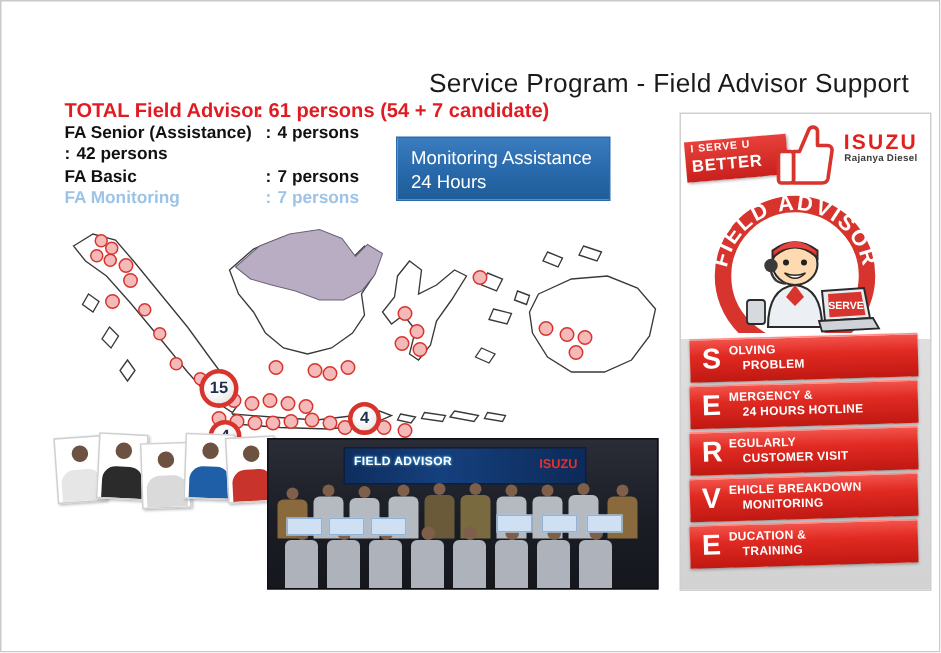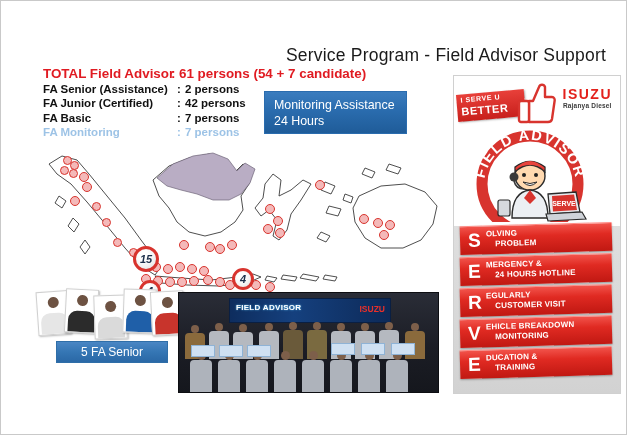--- a/index.html
+++ b/index.html
@@ -33,21 +33,21 @@
 
   
   #map{position:absolute;left:28px;top:143px;width:420px;height:160px;}
   #map svg{display:block;width:100%;height:100%;}
   .mk{position:absolute;border-radius:50%;background:#f4b9b9;
       border:1.6px solid #d8342e;box-sizing:border-box;}
   .mkbig{position:absolute;border-radius:50%;
          background:radial-gradient(circle at 38% 32%,#fff 0 22%,#f2f2f2 60%,#dcdcdc 100%);
          border:3px solid #d8342e;box-sizing:border-box;color:#1c2f4a;
          font-size:11px;font-weight:bold;text-align:center;
-         display:flex;align-items:center;justify-content:center;font-style:italic;}
+         display:flex;align-items:center;justify-content:center;}
 
   
   #photos{position:absolute;left:36px;top:288px;width:150px;height:48px;}
   .ph{position:absolute;width:31px;height:42px;background:#fff;
       border:1px solid #cfcfcf;box-shadow:1px 1px 2px rgba(0,0,0,.28);
       overflow:hidden;}
   .ph .hd{position:absolute;left:50%;top:5px;transform:translateX(-50%);
           width:11px;height:11px;border-radius:50%;background:#6d5242;}
   .ph .bd{position:absolute;left:50%;bottom:0;transform:translateX(-50%);
           width:27px;height:21px;border-radius:9px 9px 0 0;}
@@ -112,24 +112,23 @@
 
   <div id="legend">
     <div class="lrow total">
       <span class="lb">TOTAL Field Advisor</span>
       <span class="lc">:</span>
       <span class="lv">61 persons (54 + 7 candidate)</span>
     </div>
     <div class="lrow dark">
       <span class="lb">FA Senior (Assistance)</span>
       <span class="lc">:</span>
-      <span class="lv">2 persons</span>
+      <span class="lv">4 persons</span>
     </div>
     <div class="lrow dark">
-      <span class="lb">FA Junior (Certified)</span>
       <span class="lc">:</span>
       <span class="lv">42 persons</span>
     </div>
     <div class="lrow dark">
       <span class="lb">FA Basic</span>
       <span class="lc">:</span>
       <span class="lv">7 persons</span>
     </div>
     <div class="lrow cand">
       <span class="lb">FA Monitoring</span>
@@ -249,21 +248,20 @@
     <div class="ph" style="left:86px;top:0px;transform:rotate(2deg);">
       <div class="hd"></div>
       <div class="bd" style="background:#1f5fa8;"></div>
     </div>
     <div class="ph" style="left:114px;top:2px;transform:rotate(-3deg);">
       <div class="hd"></div>
       <div class="bd" style="background:#c8342c;"></div>
     </div>
   </div>
 
-  <div id="falabel">5 FA Senior</div>
 
   <div id="group">
     <div class="gwall"></div>
     <div class="banner">
       <div class="b1">FIELD ADVISOR</div>
       <div class="b2">ISUZU</div>
     </div>
 
     <div class="ghd" style="left:12px;top:32px;width:8px;height:8px;"></div>
     <div class="gp" style="left:6px;top:40px;width:20px;height:26px;background:#8a6a3c;"></div>

